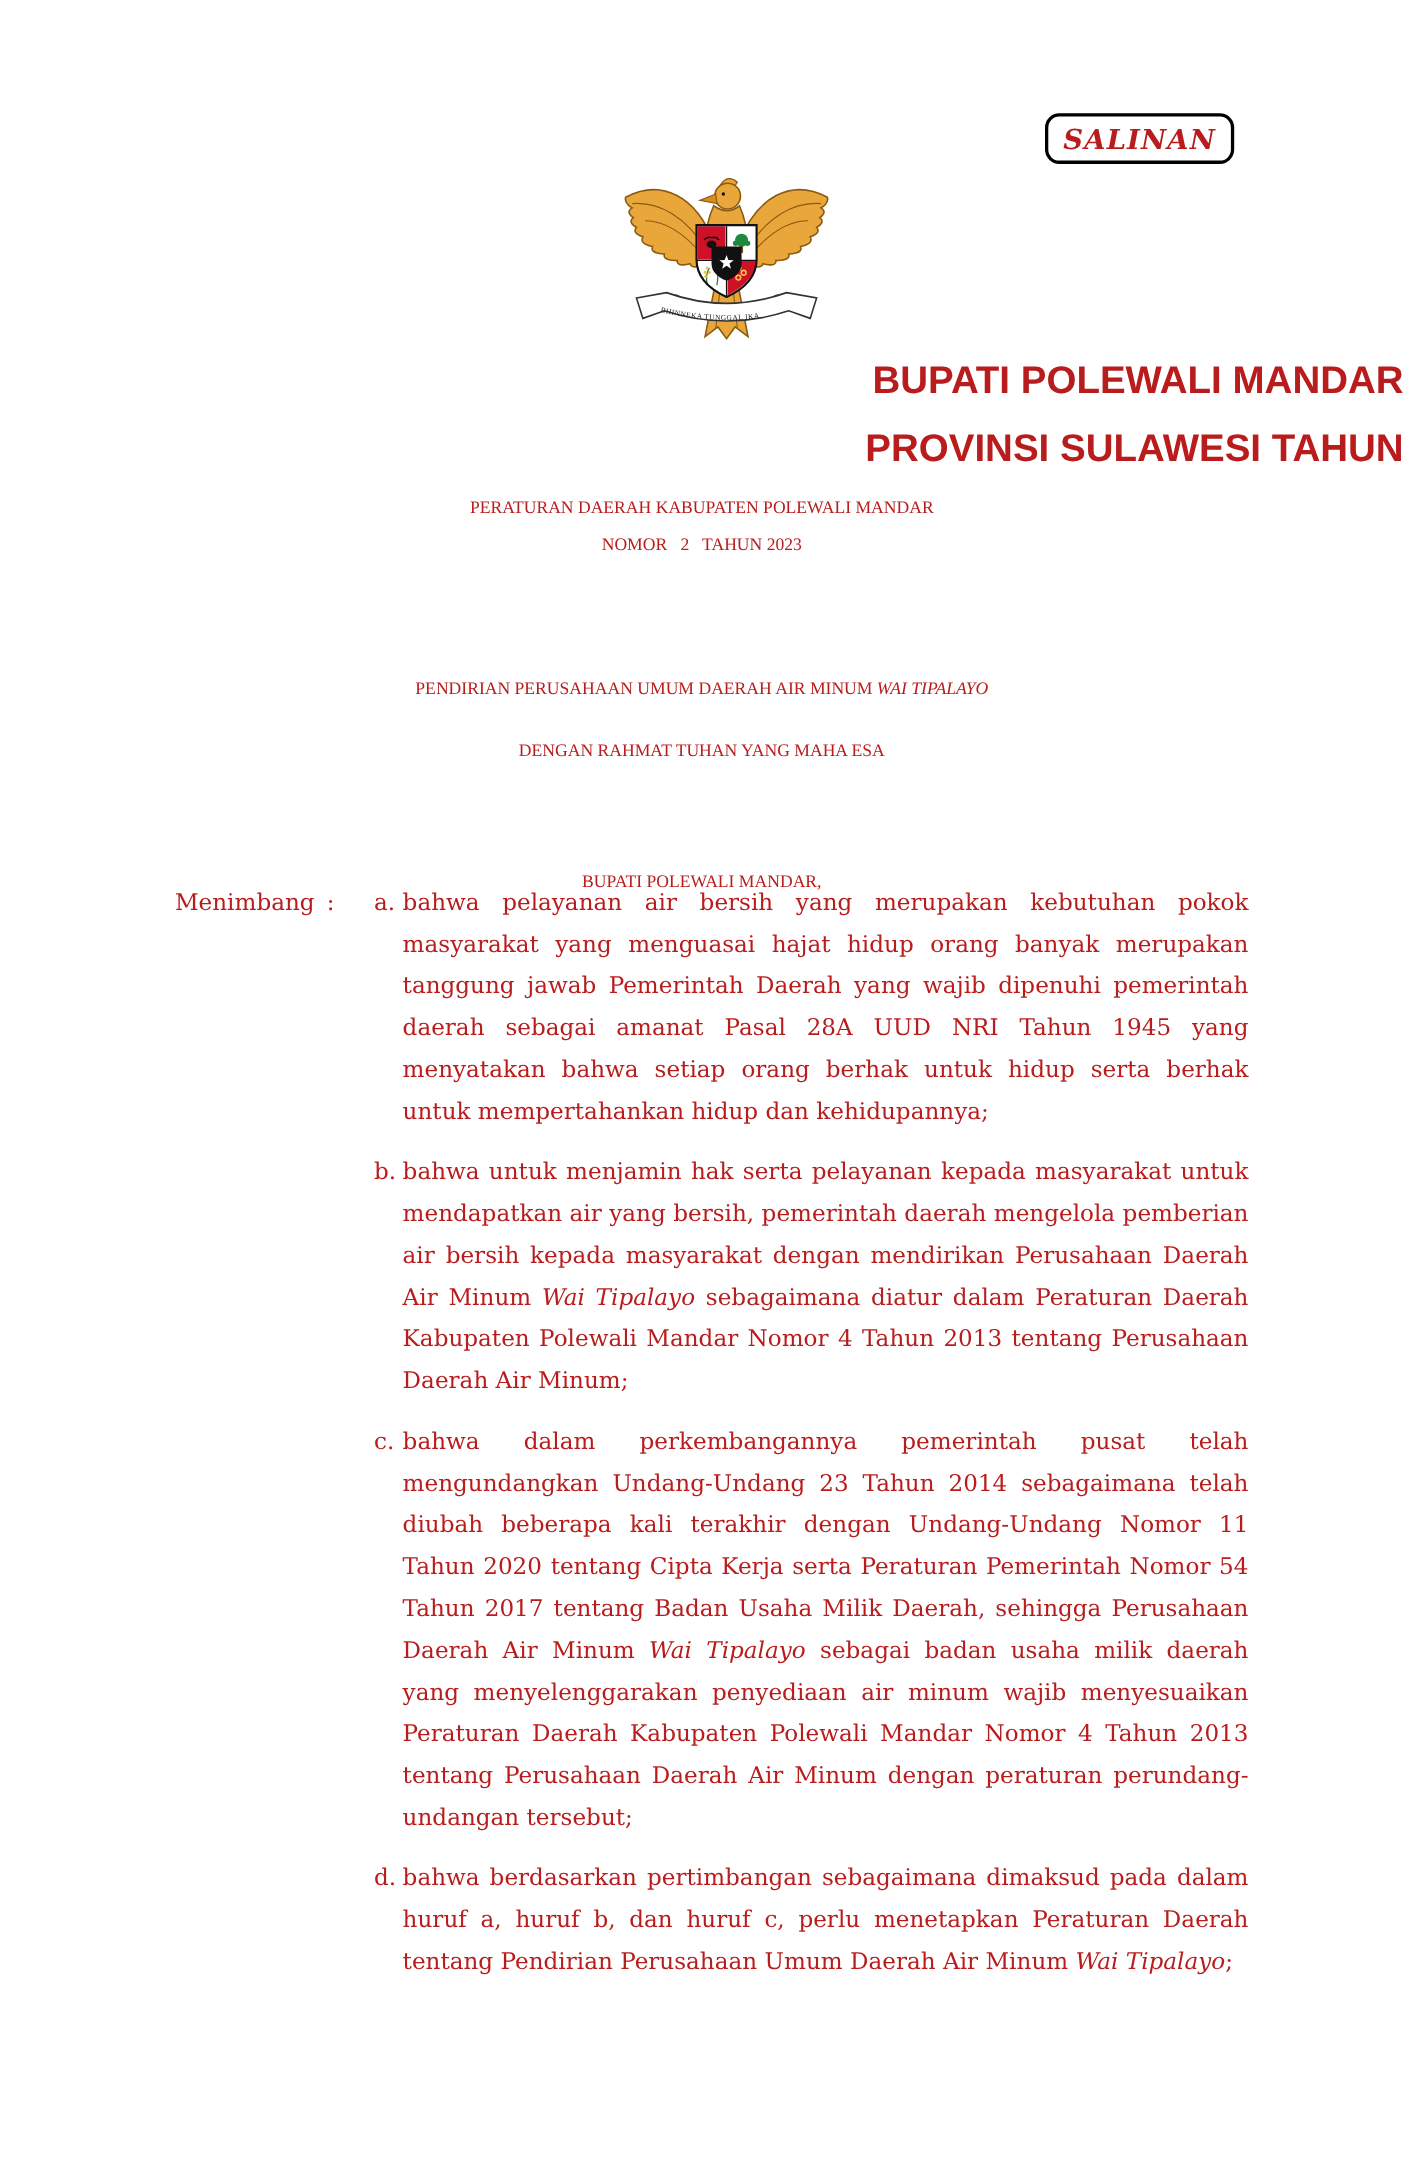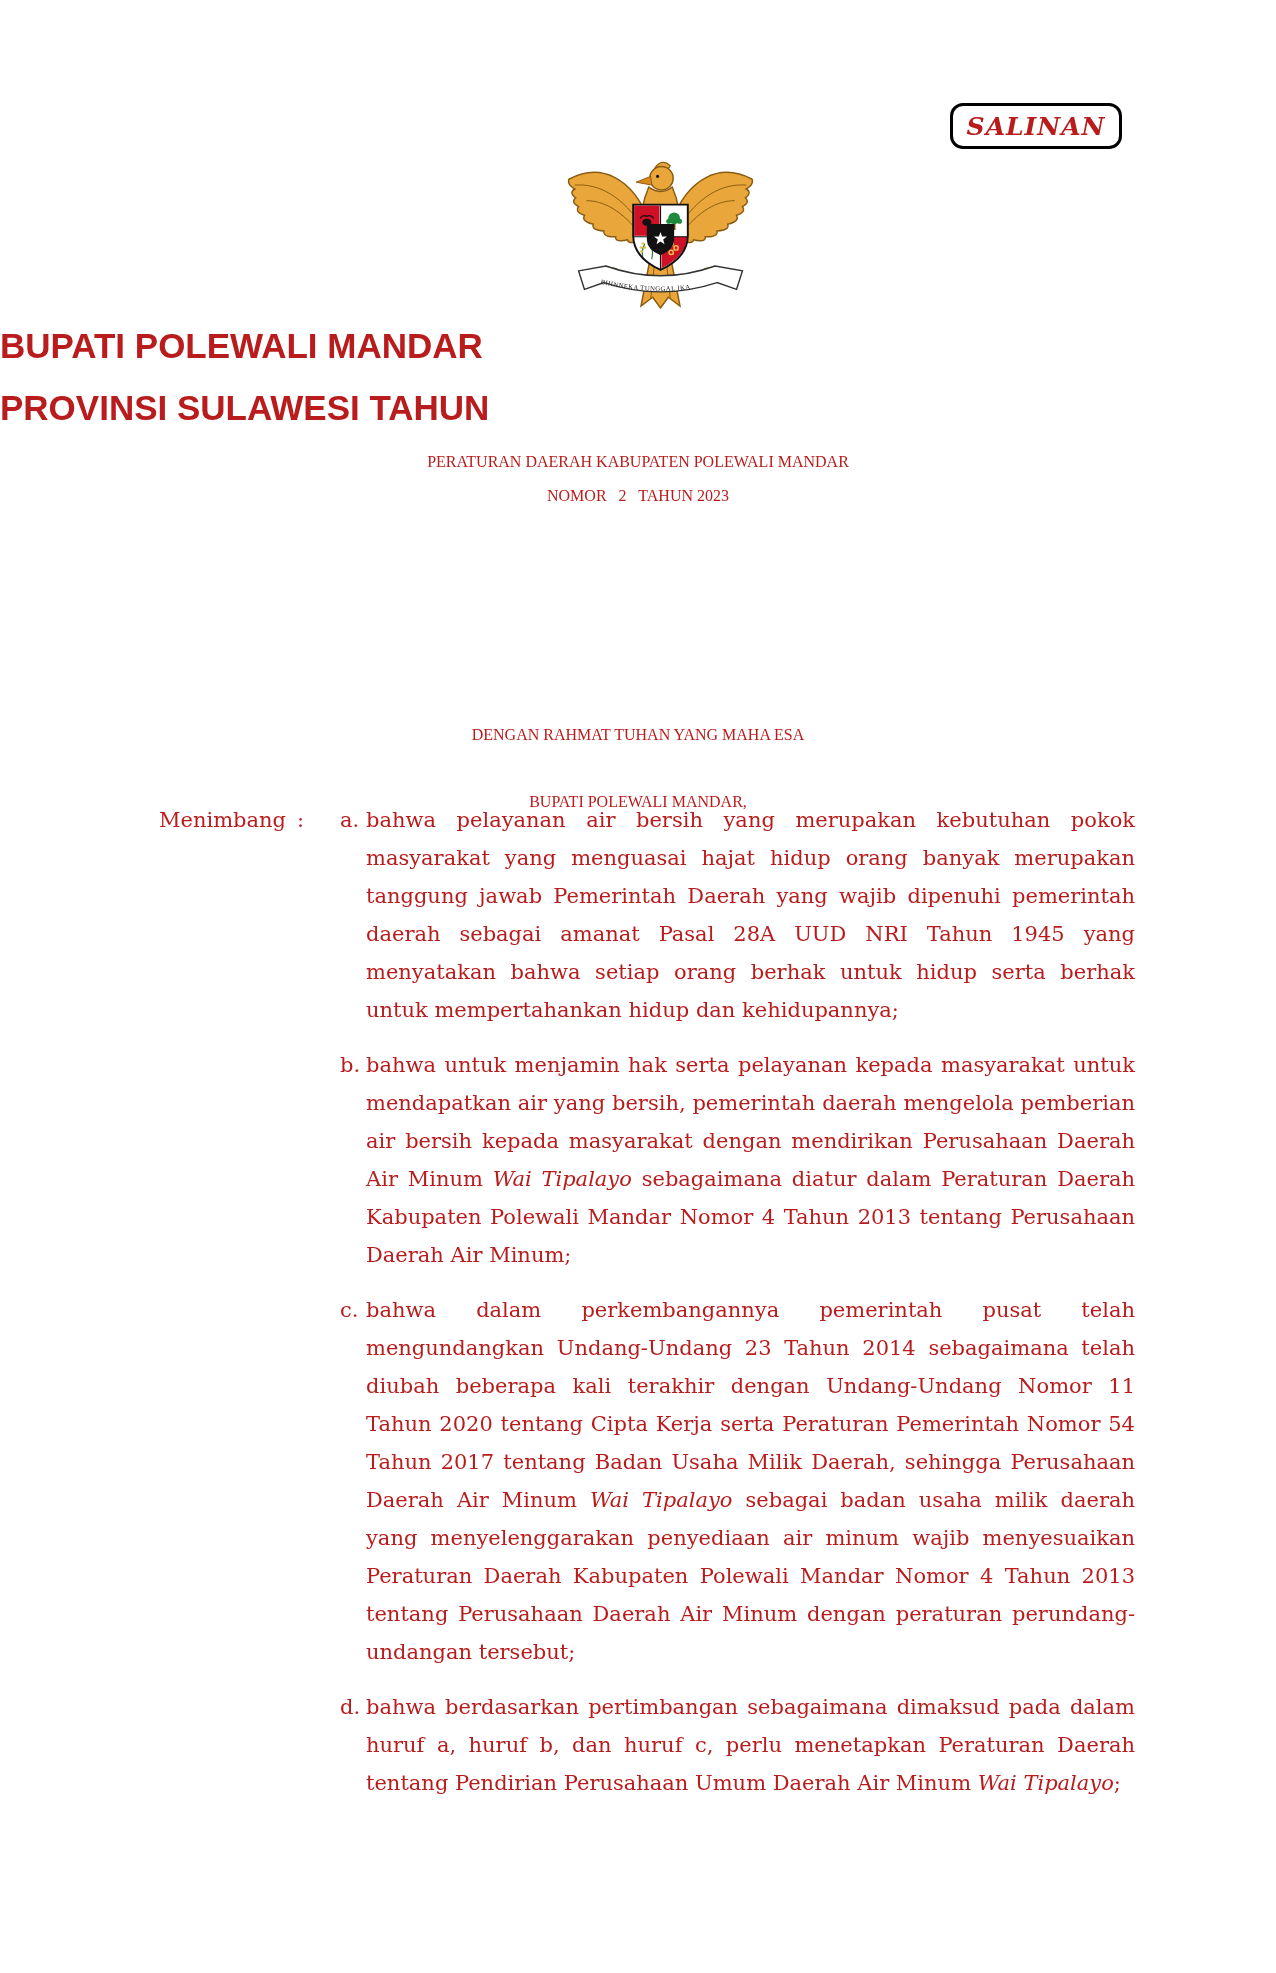--- a/index.html
+++ b/index.html
@@ -7,33 +7,33 @@
         font-family:"DejaVu Serif",serif;overflow:hidden;}
 
   .salinan{position:absolute;left:950px;top:103px;width:172px;height:46px;
            border:3px solid #000;border-radius:13px;box-sizing:border-box;
            display:flex;align-items:center;justify-content:center;
            font-family:"DejaVu Serif",serif;font-style:italic;font-weight:700;
            font-size:25px;letter-spacing:1px;}
 
   .emblem{position:absolute;left:563px;top:140px;width:195px;height:176px;}
 
-  .h-bold{position:absolute;left:0;width:100%;text-align:left;
+  .h-bold{position:absolute;left:0;width:100%;text-align:right;
           font-family:"Liberation Sans",sans-serif;font-weight:700;
           font-size:35px;line-height:1;letter-spacing:0px;}
   .h1{top:328px}
   .h2{top:390px}
 
   .t{position:absolute;left:0;width:100%;text-align:center;
      font-family:"Liberation Serif",serif;font-size:16px;line-height:1.2;}
   .t-reg{top:452px}
   .t-num{top:486px;white-space:pre;}
   .t-about{top:553px}
   .t-subject{top:617px}
-  .t-invoc{top:725px}
+  .t-invoc{top:673px}
   .t-auth{top:792px}
 
   .it{font-style:italic}
 
   .consider{position:absolute;left:148px;top:801px;width:987px;
             display:grid;grid-template-columns:149px 43px 1fr;
             font-size:21px;line-height:38px;}
   .c-label{text-align:center;}
   .c-colon{text-align:left;}
   .c-items .item{position:relative;padding-left:26px;text-align:justify;}
@@ -111,20 +111,21 @@
       <polygon points="100,94 101.7,98.65 106.66,98.84 102.76,101.9 104.11,106.66 100,103.9 95.89,106.66 97.24,101.9 93.34,98.84 98.3,98.65" fill="#fff"></polygon>
       <path d="M72,66 H128 V98 Q128,120 100,133 Q72,120 72,98 Z" fill="none" stroke="#111" stroke-width="2"></path>
     </g>
   </svg>
 
   <div class="h-bold h1">BUPATI POLEWALI MANDAR</div>
   <div class="h-bold h2">PROVINSI SULAWESI TAHUN</div>
 
   <div class="t t-reg">PERATURAN DAERAH KABUPATEN POLEWALI MANDAR</div>
   <div class="t t-num">NOMOR   2   TAHUN 2023</div>
+  <div class="t t-subject"><span>PENDIRIAN PERUSAHAAN UMUM DAERAH AIR MINUM </span><span class="it">WAI TIPALAYO</span></div>
   <div class="t t-invoc">DENGAN RAHMAT TUHAN YANG MAHA ESA</div>
   <div class="t t-auth">BUPATI POLEWALI MANDAR,</div>
 
   <div class="consider">
     <div class="c-label">Menimbang</div>
     <div class="c-colon">:</div>
     <div class="c-items">
         <div class="item">
           <span class="letter">a.</span>
           <div class="item-text"><span>bahwa pelayanan air bersih yang merupakan kebutuhan pokok masyarakat yang menguasai hajat hidup orang banyak merupakan tanggung jawab Pemerintah Daerah yang wajib dipenuhi pemerintah daerah sebagai amanat Pasal 28A UUD NRI Tahun 1945 yang menyatakan bahwa setiap orang berhak untuk hidup serta berhak untuk mempertahankan hidup dan kehidupannya;</span></div>

